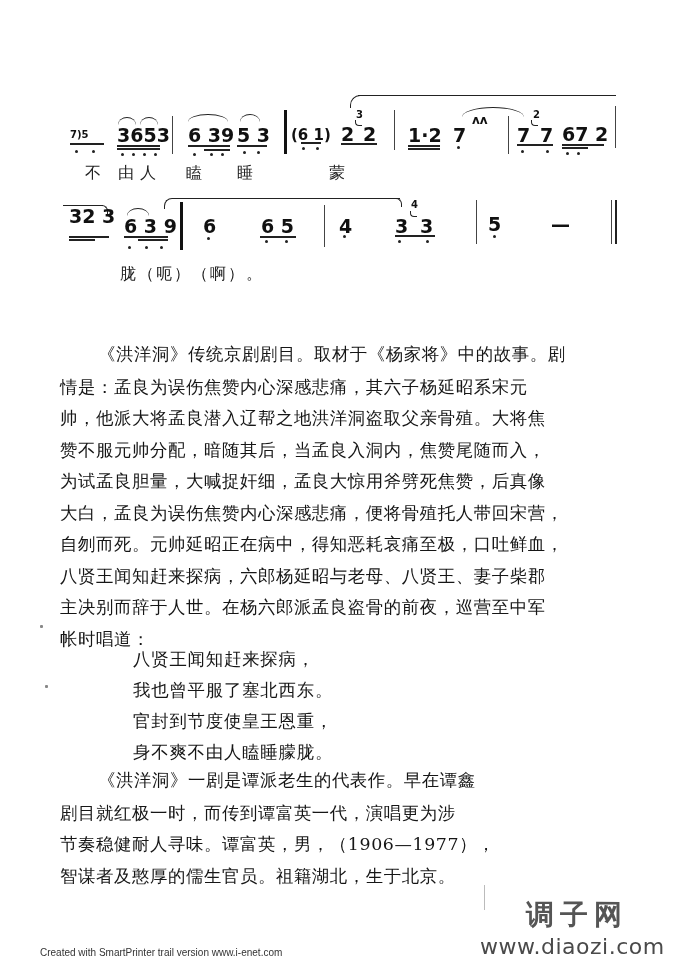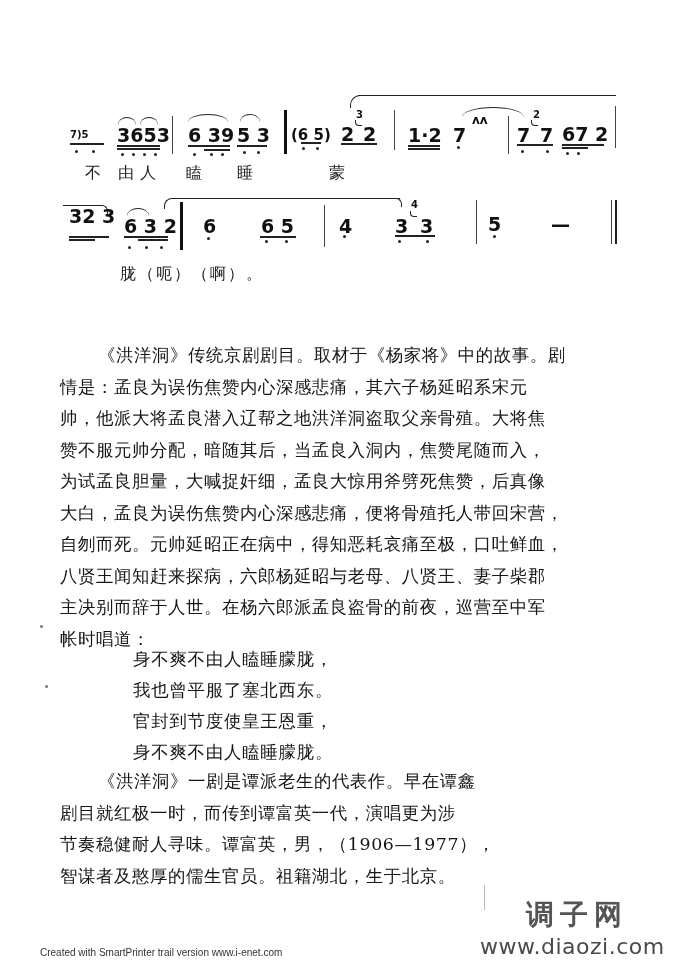--- a/index.html
+++ b/index.html
@@ -14,21 +14,21 @@
   .bar { position: absolute; width: 2px; background: #222; }
   .bar.thin { width: 1.2px; background: #444; }
   .bar.thick { width: 3px; background: #111; }
   .arc { position: absolute; border-top: 1.6px solid #222; border-radius: 50% 50% 0 0 / 100% 100% 0 0; height: 7px; }
   .hline { position: absolute; height: 1.4px; background: #222; }
   .lyric { position: absolute; font-family: "DejaVu Serif", serif; font-size: 16px; line-height: 18px; color: #222; white-space: pre; }
 
   
   .para { position: absolute; left: 60px; width: 566px; font-family: "DejaVu Serif", "Liberation Serif", serif; font-size: 17.4px; line-height: 31.5px; color: #161616; letter-spacing: 0.6px; }
   .para .line { display: block; white-space: nowrap; height: 31.5px; }
-  .indent { padding-left: 38px; }
+  .indent { padding-left: 38px; font-family: Liberation Mono, monospace; }
   .poem { position: absolute; left: 133px; font-family: "DejaVu Serif", serif; font-size: 17.4px; line-height: 31px; color: #161616; letter-spacing: 0.8px; }
   .poem .line { display: block; white-space: nowrap; height: 31px; }
   .para2 { position: absolute; left: 60px; font-family: "DejaVu Serif", serif; font-size: 17.4px; line-height: 31.5px; color: #161616; letter-spacing: 0.6px; }
   .para2 .line { display: block; white-space: nowrap; height: 31.5px; overflow: hidden; }
 
   .footer { position: absolute; left: 40px; top: 947px; font-family: "Liberation Sans", "DejaVu Sans", sans-serif; font-size: 10px; color: #333; white-space: nowrap; }
   .wm-cn { position: absolute; left: 526px; top: 896px; font-family: "DejaVu Sans", sans-serif; font-size: 28px; font-weight: bold; color: #555; letter-spacing: 6px; }
   .wm-url { position: absolute; left: 480px; top: 934px; font-family: "DejaVu Sans", sans-serif; font-size: 22px; font-weight: normal; color: #4a4a4a; letter-spacing: 0.5px; }
   .speck { position: absolute; width: 3px; height: 3px; background: #888; border-radius: 1px; }
   .vrule { position: absolute; width: 1px; background: #bbb; }
@@ -68,21 +68,21 @@
     <div class="dot" style="left:221px; top:153px;"></div>
 
     <div class="arc" style="left:240px; top:114px; width:20px;"></div>
     <span class="note" style="left:237px; top:125px;">5 3</span>
     <div class="uline" style="left:237px; top:145px; width:30px;"></div>
     <div class="dot" style="left:243px; top:151px;"></div>
     <div class="dot" style="left:257px; top:151px;"></div>
 
     <div class="bar thick" style="left:284px; top:110px; height:44px;"></div>
 
-    <span class="note" style="left:291px; top:125px; font-size:15px;">(6 5)</span>
+    <span class="note" style="left:291px; top:125px; font-size:15px;">(6 1)</span>
     <div class="uline" style="left:301px; top:142px; width:20px;"></div>
     <div class="dot" style="left:302px; top:147px;"></div>
     <div class="dot" style="left:316px; top:147px;"></div>
 
     <span class="note" style="left:341px; top:124px;">2</span>
     <span class="grace" style="left:356px; top:110px;">3</span>
     <div class="abs" style="left:355px; top:120px; width:6px; height:5px; border-left:1px solid #222; border-bottom:1px solid #222; border-bottom-left-radius:4px;"></div>
     <span class="note" style="left:363px; top:124px;">2</span>
     <div class="uline" style="left:341px; top:143px; width:36px;"></div>
 
@@ -126,21 +126,21 @@
 
     <div class="hline" style="left:172px; top:198px; width:228px;"></div>
     <div class="abs" style="left:164px; top:198px; width:9px; height:10px; border-left:1.4px solid #222; border-top:1.4px solid #222; border-top-left-radius:8px;"></div>
     <div class="abs" style="left:395px; top:198px; width:6px; height:8px; border-right:1.4px solid #222; border-top:1.4px solid #222; border-top-right-radius:6px;"></div>
 
     <span class="note" style="left:69px; top:206px;">32 3</span>
     <div class="uline" style="left:69px; top:236px; width:40px;"></div>
     <div class="uline" style="left:69px; top:239px; width:26px;"></div>
 
     <div class="arc" style="left:127px; top:208px; width:22px;"></div>
-    <span class="note" style="left:124px; top:216px;">6 3 2</span>
+    <span class="note" style="left:124px; top:216px;">6 3 9</span>
     <div class="uline" style="left:124px; top:236px; width:44px;"></div>
     <div class="uline" style="left:138px; top:239px; width:30px;"></div>
     <div class="dot" style="left:128px; top:246px;"></div>
     <div class="dot" style="left:145px; top:246px;"></div>
     <div class="dot" style="left:160px; top:246px;"></div>
 
     <div class="bar thick" style="left:180px; top:202px; height:48px;"></div>
 
     <span class="note" style="left:203px; top:216px;">6</span>
     <div class="dot" style="left:207px; top:237px;"></div>
@@ -184,21 +184,21 @@
   <span class="line">赞不服元帅分配，暗随其后，当孟良入洞内，焦赞尾随而入，</span>
   <span class="line">为试孟良胆量，大喊捉奸细，孟良大惊用斧劈死焦赞，后真像</span>
   <span class="line">大白，孟良为误伤焦赞内心深感悲痛，便将骨殖托人带回宋营，</span>
   <span class="line">自刎而死。元帅延昭正在病中，得知恶耗哀痛至极，口吐鲜血，</span>
   <span class="line">八贤王闻知赶来探病，六郎杨延昭与老母、八贤王、妻子柴郡</span>
   <span class="line">主决别而辞于人世。在杨六郎派孟良盗骨的前夜，巡营至中军</span>
   <span class="line">帐时唱道：</span>
 </div>
 
 <div class="poem" style="top:644px;">
-  <span class="line">身不爽不由人瞌睡朦胧，</span>
+  <span class="line">八贤王闻知赶来探病，</span>
   <span class="line">我也曾平服了塞北西东。</span>
   <span class="line">官封到节度使皇王恩重，</span>
   <span class="line">身不爽不由人瞌睡朦胧。</span>
 </div>
 
 <div class="para2" style="top:766px; width:442px; overflow:hidden;">
   <span class="line indent">《洪洋洞》一剧是谭派老生的代表作。早在谭鑫</span>
   <span class="line">剧目就红极一时，而传到谭富英一代，演唱更为涉</span>
   <span class="line">节奏稳健耐人寻味。谭富英，男，（1906—1977），</span>
   <span class="line">智谋者及憨厚的儒生官员。祖籍湖北，生于北京。</span>

